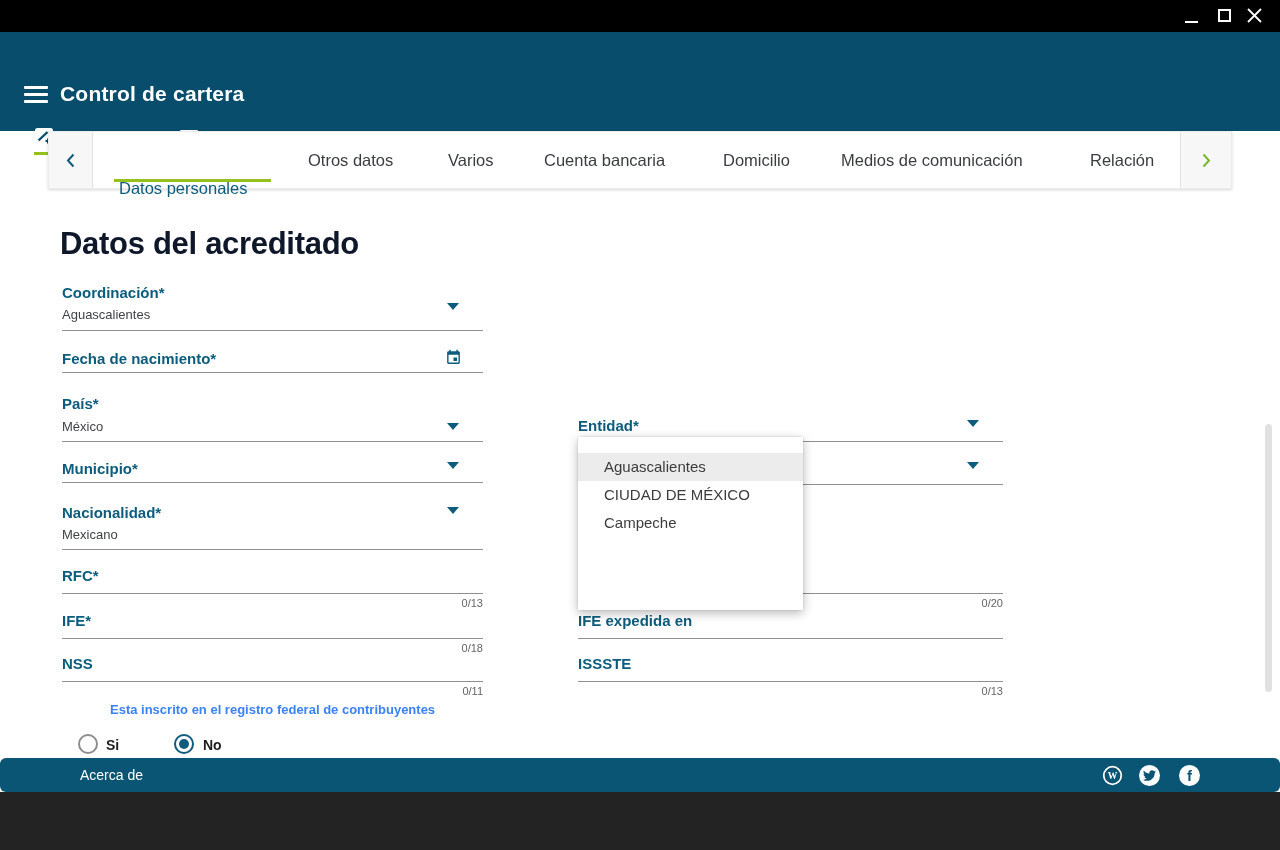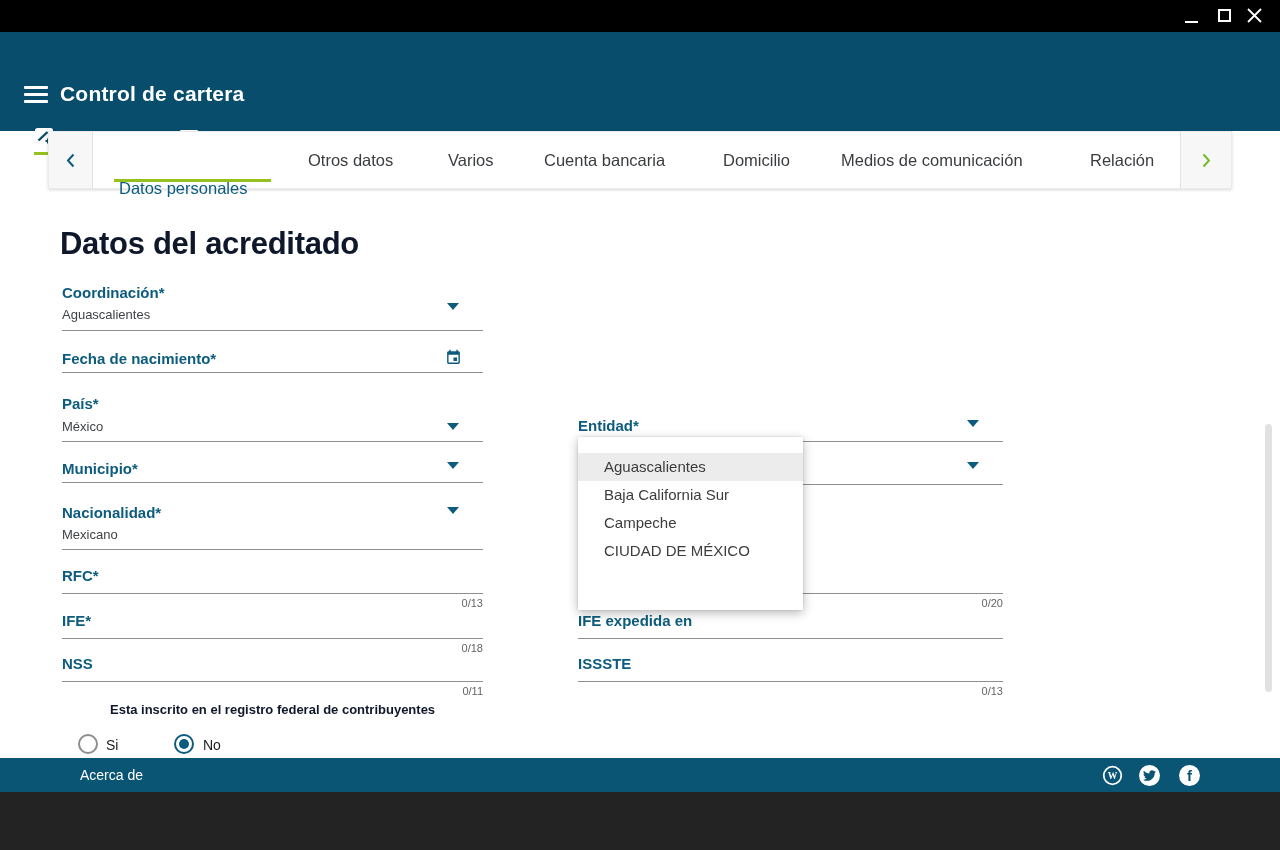--- a/index.html
+++ b/index.html
@@ -34,37 +34,37 @@
 
   
   .page-title { left:60px; top:226px; font-size:31px; font-weight:bold; color:#0f172a; letter-spacing:-.3px; }
   .flabel { font-size:15px; font-weight:bold; color:#0d5c7d; white-space:nowrap; }
   .fvalue { font-size:13px; color:#3f4345; }
   .uline { height:1px; background:#8f8f8f; }
   .uline-l { left:62px; width:421px; }
   .uline-r { left:578px; width:425px; }
   .counter { font-size:11px; color:#636363; width:60px; text-align:right; }
   .caret { width:0; height:0; border-left:6px solid transparent; border-right:6px solid transparent; border-top:7px solid #0d5c7d; cursor:pointer; }
-  .question { left:62px; top:702px; font-size:13px; font-weight:bold; color:#0f172a;padding-left:48px; }
+  .question { left:62px; top:702px; font-size:13px; font-weight:bold; color:#3b82f6;padding-left:48px; }
   .radio { width:20px; height:20px; border-radius:50%; border:2px solid #8d8d8d; cursor:pointer; }
   .radio.sel { border-color:#0d5c7d; }
   .radio.sel .dot { width:10px; height:10px; margin:3px; border-radius:50%; background:#0d5c7d; }
-  .radio-label { font-size:14px; font-weight:normal; color:#1d1d1d;text-align:right; }
+  .radio-label { font-size:14px; font-weight:bold; color:#1d1d1d;text-align:right; }
 
   
   #dropdown { left:578px; top:437px; width:225px; height:173px; background:#fff; padding-top:16px;
               box-shadow:0 3px 10px rgba(0,0,0,.28), 0 0 2px rgba(0,0,0,.14); z-index:20; }
   .opt { height:28px; line-height:28px; padding-left:26px; font-size:15px; color:#3c3c3c; cursor:pointer; }
   .opt.hl { background:#ececec; }
 
   
   .scroll-thumb { left:1265px; top:424px; width:7px; height:268px; background:#e1e1e1; border-radius:4px; }
 
   
-  #footer { left:0; top:758px; width:1280px; height:34px; background:#0a5474; color:#fff; }
+  #footer { left:0; top:758px; width:1280px; height:34px; background:#0a5474; color:#fff;border-radius:6px; }
   .foot-about { left:80px; top:9px; font-size:14px; cursor:pointer; }
   .foot-copy { left:0; top:9px; width:100%; text-align:center; font-size:14px; }
   .soc { top:7px; width:21px; height:21px; border-radius:50%; cursor:pointer; }
 
   
   #shelf { left:0; top:792px; width:1280px; height:58px; background:#232323; }
 </style>
 </head>
 <body>
 
@@ -187,23 +187,22 @@
   <div class="abs question">Esta inscrito en el registro federal de contribuyentes</div>
   <div class="abs radio" style="left:78px;top:734px"></div>
   <div class="abs radio-label" style="left:106px;top:737px">Si</div>
   <div class="abs radio sel" style="left:174px;top:734px">
       <div class="dot"></div>
     </div>
   <div class="abs radio-label" style="left:203px;top:737px">No</div>
 
   <div class="abs" id="dropdown">
     <div class="opt hl">Aguascalientes</div>
-    <div class="opt">Baja California Sur</div>
+    <div class="opt">CIUDAD DE MÉXICO</div>
     <div class="opt">Campeche</div>
-    <div class="opt">CIUDAD DE MÉXICO</div>
   </div>
 
   <div class="abs scroll-thumb"></div>
 
   <div class="abs" id="footer">
     <div class="abs foot-about">Acerca de</div>
     <svg class="abs soc" style="left:1102px" viewBox="0 0 24 24">
       <circle cx="12" cy="12" r="10" fill="none" stroke="#fff" stroke-width="2"></circle>
       <text x="12" y="16" text-anchor="middle" font-size="11" font-weight="bold" fill="#fff" font-family="Liberation Serif, serif">W</text>
     </svg>

